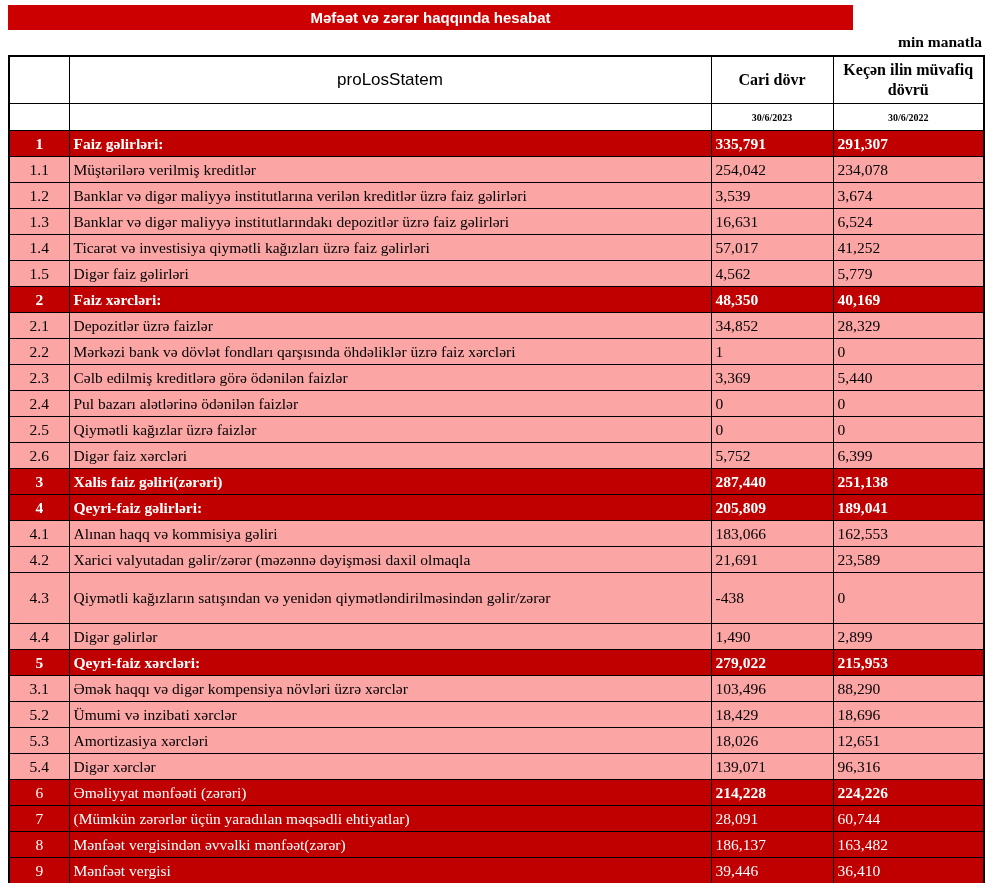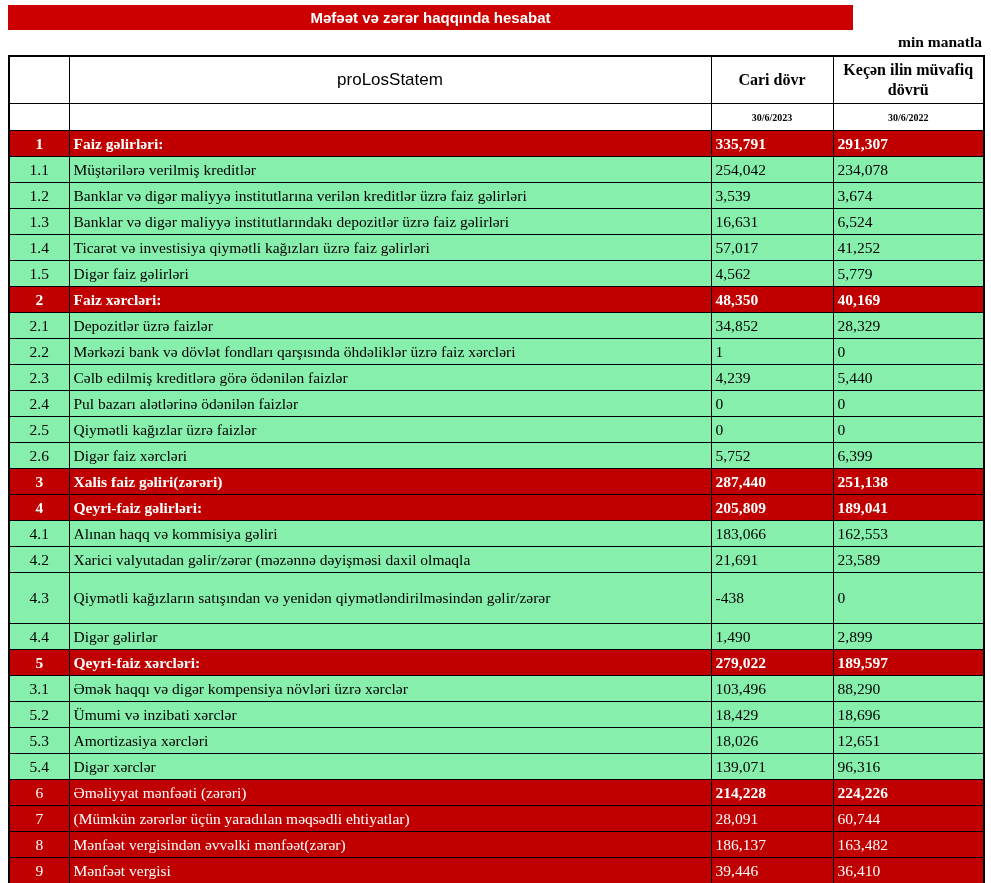--- a/index.html
+++ b/index.html
@@ -58,21 +58,21 @@
   tr.subhdr th{height:26px;font-weight:bold;font-size:10px;text-align:center;}
   tbody td{height:25px;}
   tbody tr.tall td{height:50px;white-space:normal;line-height:1.2;}
   td.c-no{text-align:center;}
   td.c-desc{text-align:left;}
   td.c-num{text-align:left;}
   tr.section{background:var(--red-row);color:#fff;font-weight:bold;}
   tr.red{background:var(--red-row);color:#fff;font-weight:normal;}
   tr.red-boldnum{background:var(--red-row);color:#fff;font-weight:normal;}
   tr.red-boldnum td.c-num{font-weight:bold;}
-  tr.item{background:#86efac;color:#000;}
+  tr.item{background:#fca5a5;color:#000;}
 </style>
 </head>
 <body>
 
 <div class="page">
 
   <div class="titlebar">
     <span>Məfəət və zərər haqqında hesabat</span>
   </div>
 
@@ -150,21 +150,21 @@
   </tr>
         <tr class="item">
     <td class="c-no">2.2</td>
     <td class="c-desc">Mərkəzi bank və dövlət fondları qarşısında öhdəliklər üzrə faiz xərcləri</td>
     <td class="c-num">1</td>
     <td class="c-num">0</td>
   </tr>
         <tr class="item">
     <td class="c-no">2.3</td>
     <td class="c-desc">Cəlb edilmiş kreditlərə görə ödənilən faizlər</td>
-    <td class="c-num">4,239</td>
+    <td class="c-num">3,369</td>
     <td class="c-num">5,440</td>
   </tr>
         <tr class="item">
     <td class="c-no">2.4</td>
     <td class="c-desc">Pul bazarı alətlərinə ödənilən faizlər</td>
     <td class="c-num">0</td>
     <td class="c-num">0</td>
   </tr>
         <tr class="item">
     <td class="c-no">2.5</td>
@@ -211,21 +211,21 @@
         <tr class="item">
     <td class="c-no">4.4</td>
     <td class="c-desc">Digər gəlirlər</td>
     <td class="c-num">1,490</td>
     <td class="c-num">2,899</td>
   </tr>
         <tr class="section">
     <td class="c-no">5</td>
     <td class="c-desc">Qeyri-faiz xərcləri:</td>
     <td class="c-num">279,022</td>
-    <td class="c-num">189,597</td>
+    <td class="c-num">215,953</td>
   </tr>
         <tr class="item">
     <td class="c-no">3.1</td>
     <td class="c-desc">Əmək haqqı və digər kompensiya növləri üzrə xərclər</td>
     <td class="c-num">103,496</td>
     <td class="c-num">88,290</td>
   </tr>
         <tr class="item">
     <td class="c-no">5.2</td>
     <td class="c-desc">Ümumi və inzibati xərclər</td>

